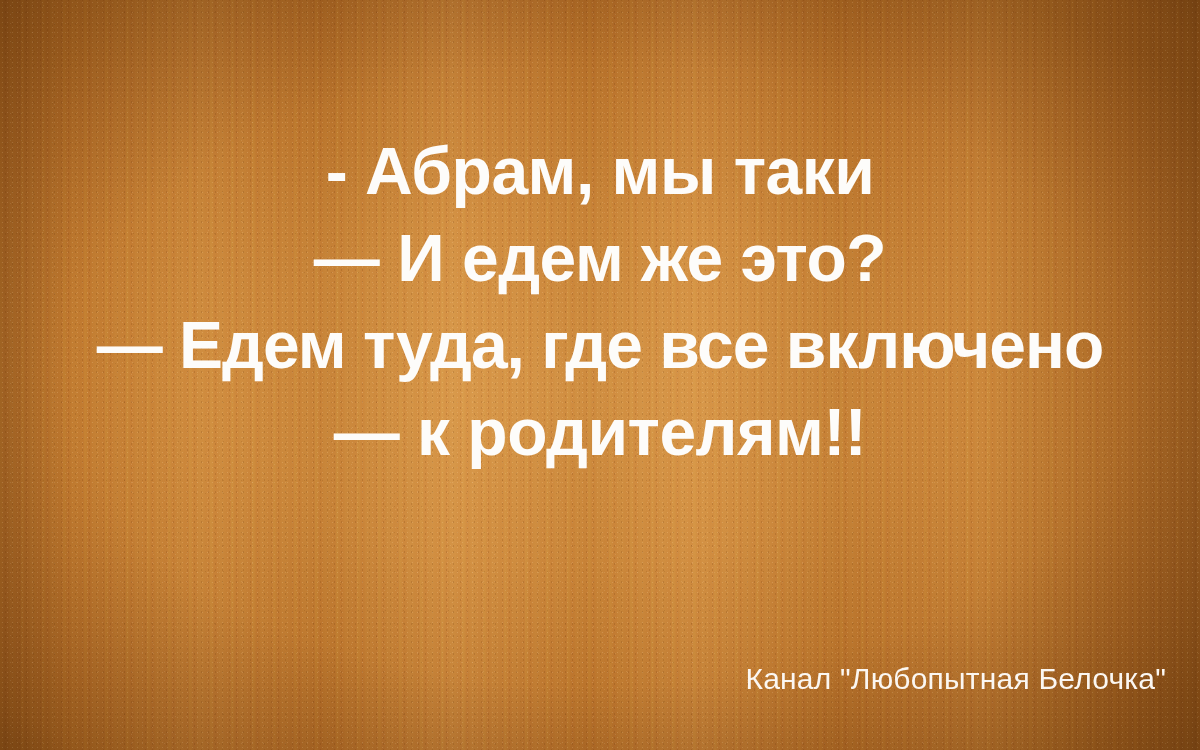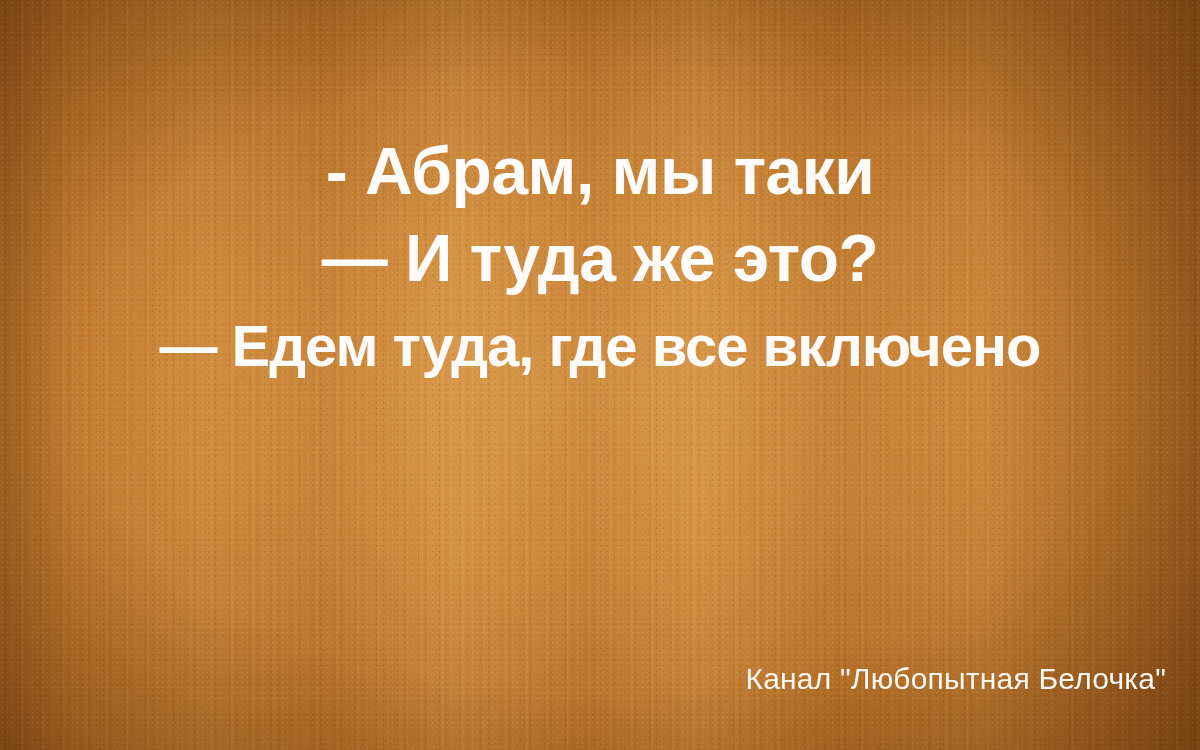--- a/index.html
+++ b/index.html
@@ -106,21 +106,21 @@
     white-space: nowrap;
   }
 
   #quote .qline {
     display: block;
     white-space: nowrap;
   }
 
   
   #quote .qline.wide {
-    font-size: 58px;
+    font-size: 66px;
     letter-spacing: -1px;
   }
 
   
   #attribution {
     position: absolute;
     right: 34px;
     top: 662px;
     color: #fbf7f2;
     font-size: 30px;
@@ -135,19 +135,20 @@
 <div id="card">
 
   <div class="bg-layer" id="bg-base"></div>
   <div class="bg-layer" id="bg-bands"></div>
   <div class="bg-layer" id="bg-streaks"></div>
   <div class="bg-layer" id="bg-noise"></div>
   <div class="bg-layer" id="bg-vignette"></div>
 
   <div id="quote">
     <span class="qline">- Абрам, мы таки</span>
-    <span class="qline">— И туда же это?</span>
+    <span class="qline">— И едем же это?</span>
     <span class="qline wide">— Едем туда, где все включено</span>
+    <span class="qline">— к родителям!!</span>
   </div>
 
   <div id="attribution">Канал "Любопытная Белочка"</div>
 
 </div>
 
 </body></html>

